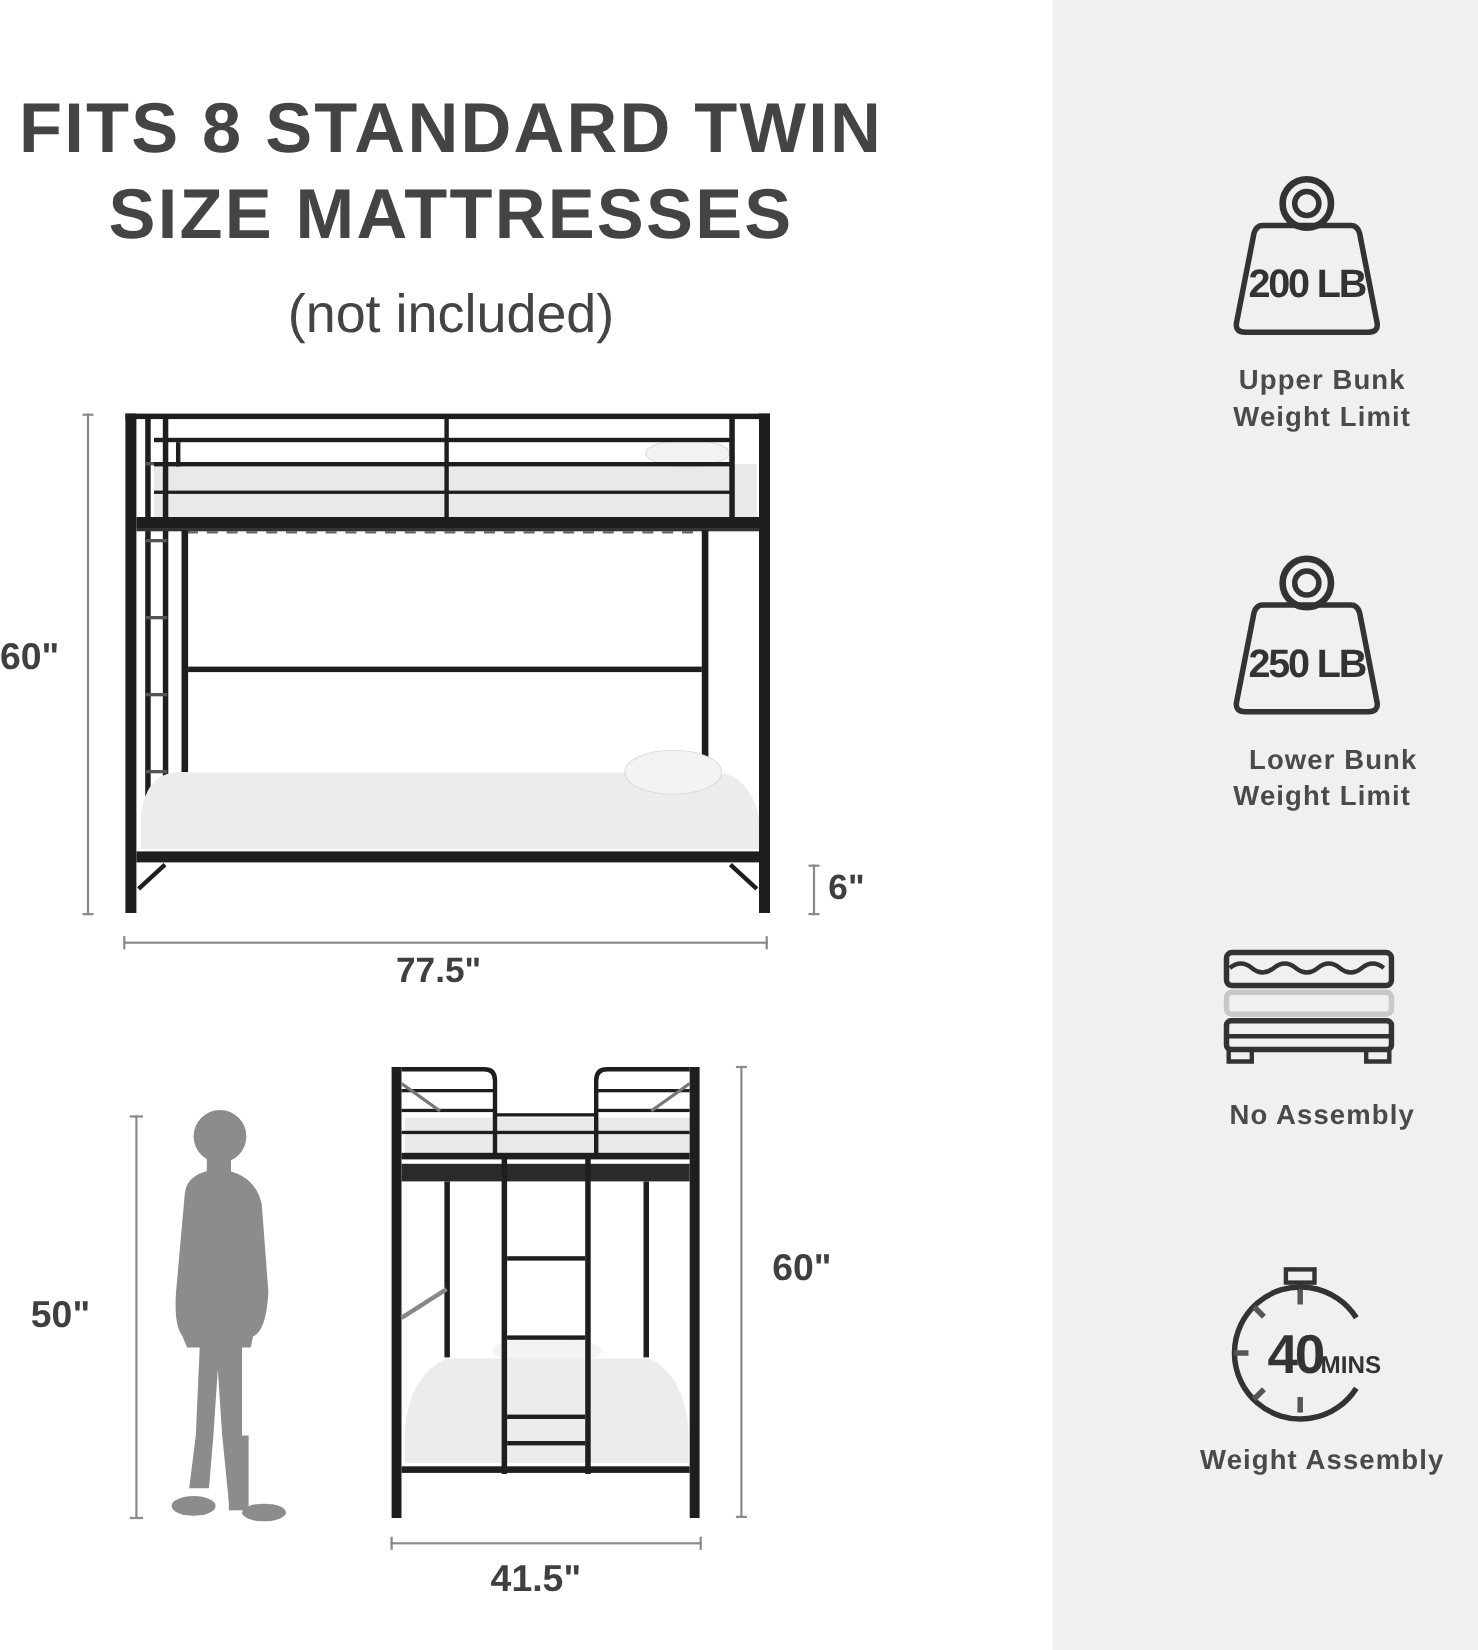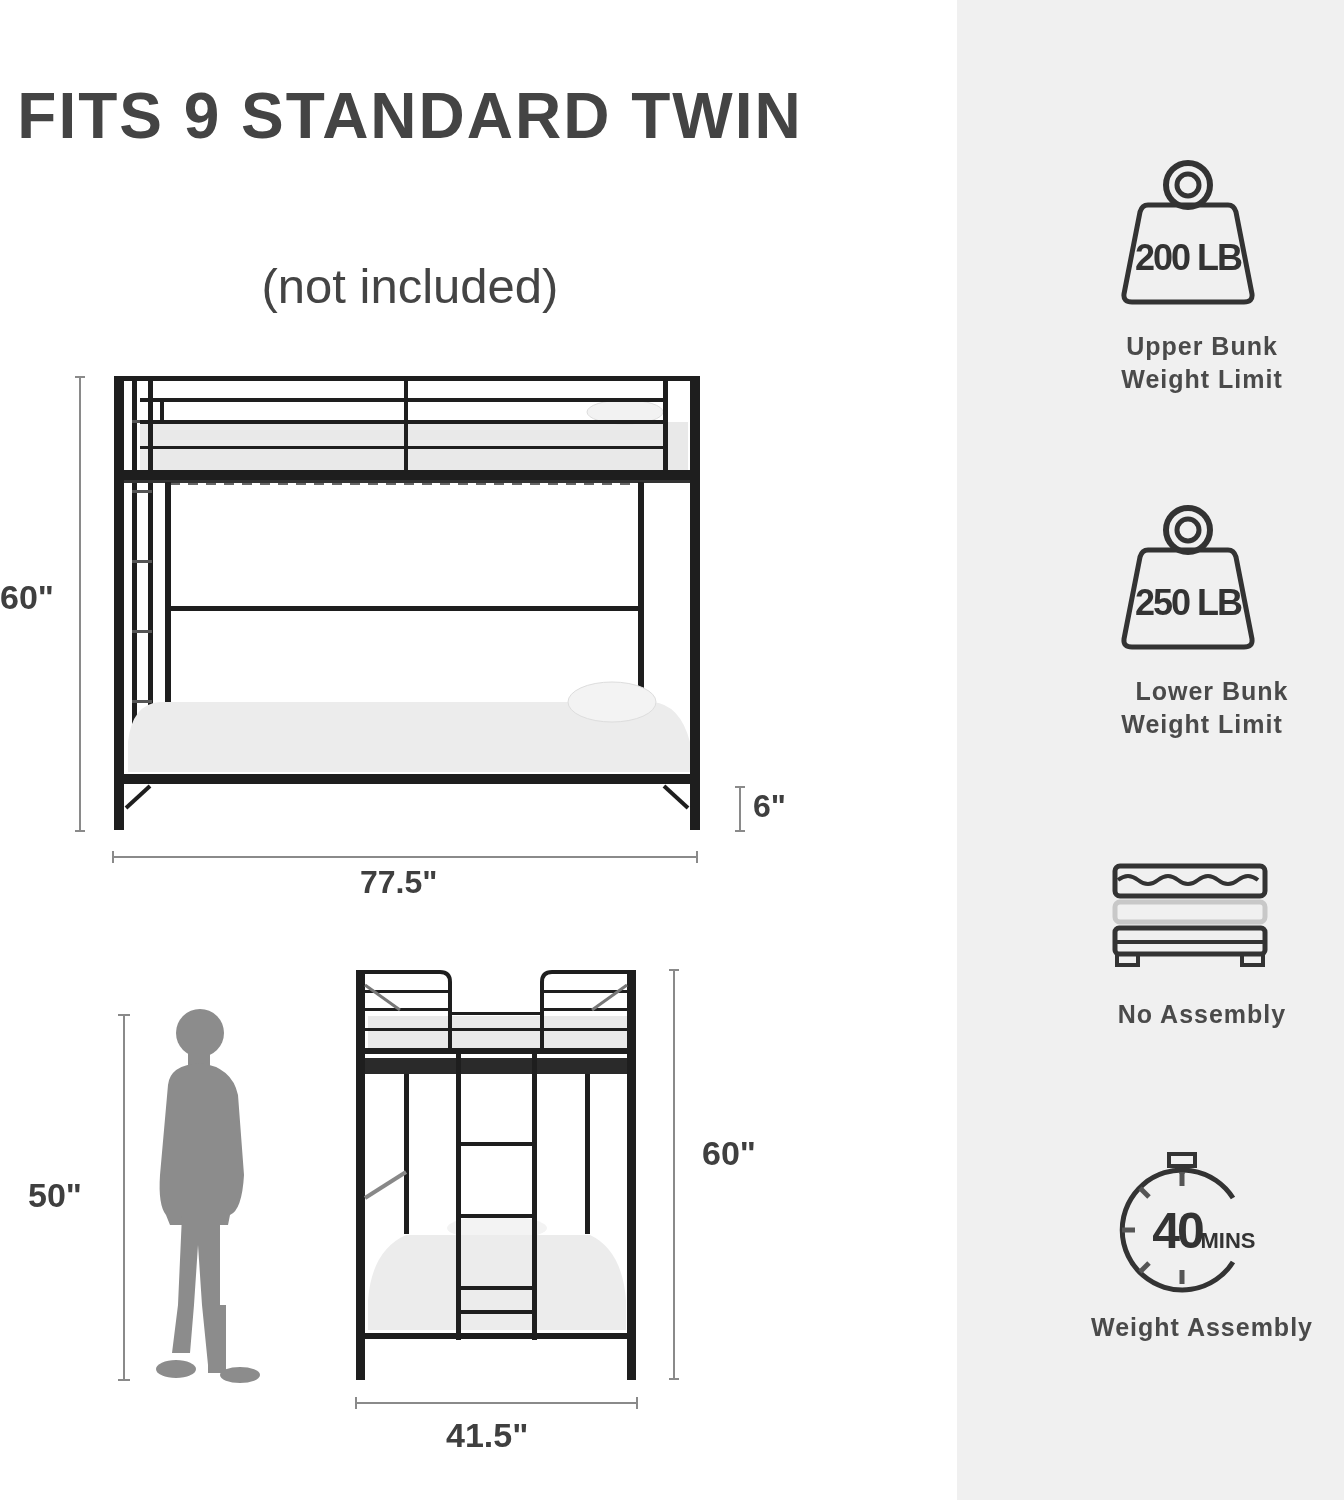--- a/index.html
+++ b/index.html
@@ -16,21 +16,22 @@
   .dimline { position:absolute; background:#8a8a8a; }
   .feat { position:absolute; left:12px; width:438px; text-align:center; }
   .feat-label { font-weight:700; font-size:25px; letter-spacing:1px; color:#4a4a4a; line-height:33px;margin-left:28px; }
   .feat svg { display:block; margin:0 auto; }
   svg text { font-family:"Liberation Sans", "DejaVu Sans", sans-serif; }
 </style>
 </head>
 <body>
 
 <div class="left">
-  <div class="headline h1">FITS 9 STANDARD TWIN</div>
+  <div class="headline h1">FITS 8 STANDARD TWIN</div>
+  <div class="headline h2">SIZE MATTRESSES</div>
   <div class="sub">(not included)</div>
 
   <svg style="position:absolute;left:100px;top:370px;" width="620" height="470" viewBox="100 370 620 470">
 
     <rect x="140" y="422" width="548" height="48" fill="#e9e9e9"></rect>
 
     <ellipse cx="625" cy="412" rx="38" ry="12" fill="#f2f2f2" stroke="#ddd"></ellipse>
 
     <rect x="114" y="376" width="10" height="454" fill="#1e1e1e"></rect>
     <rect x="690" y="376" width="10" height="454" fill="#1e1e1e"></rect>

